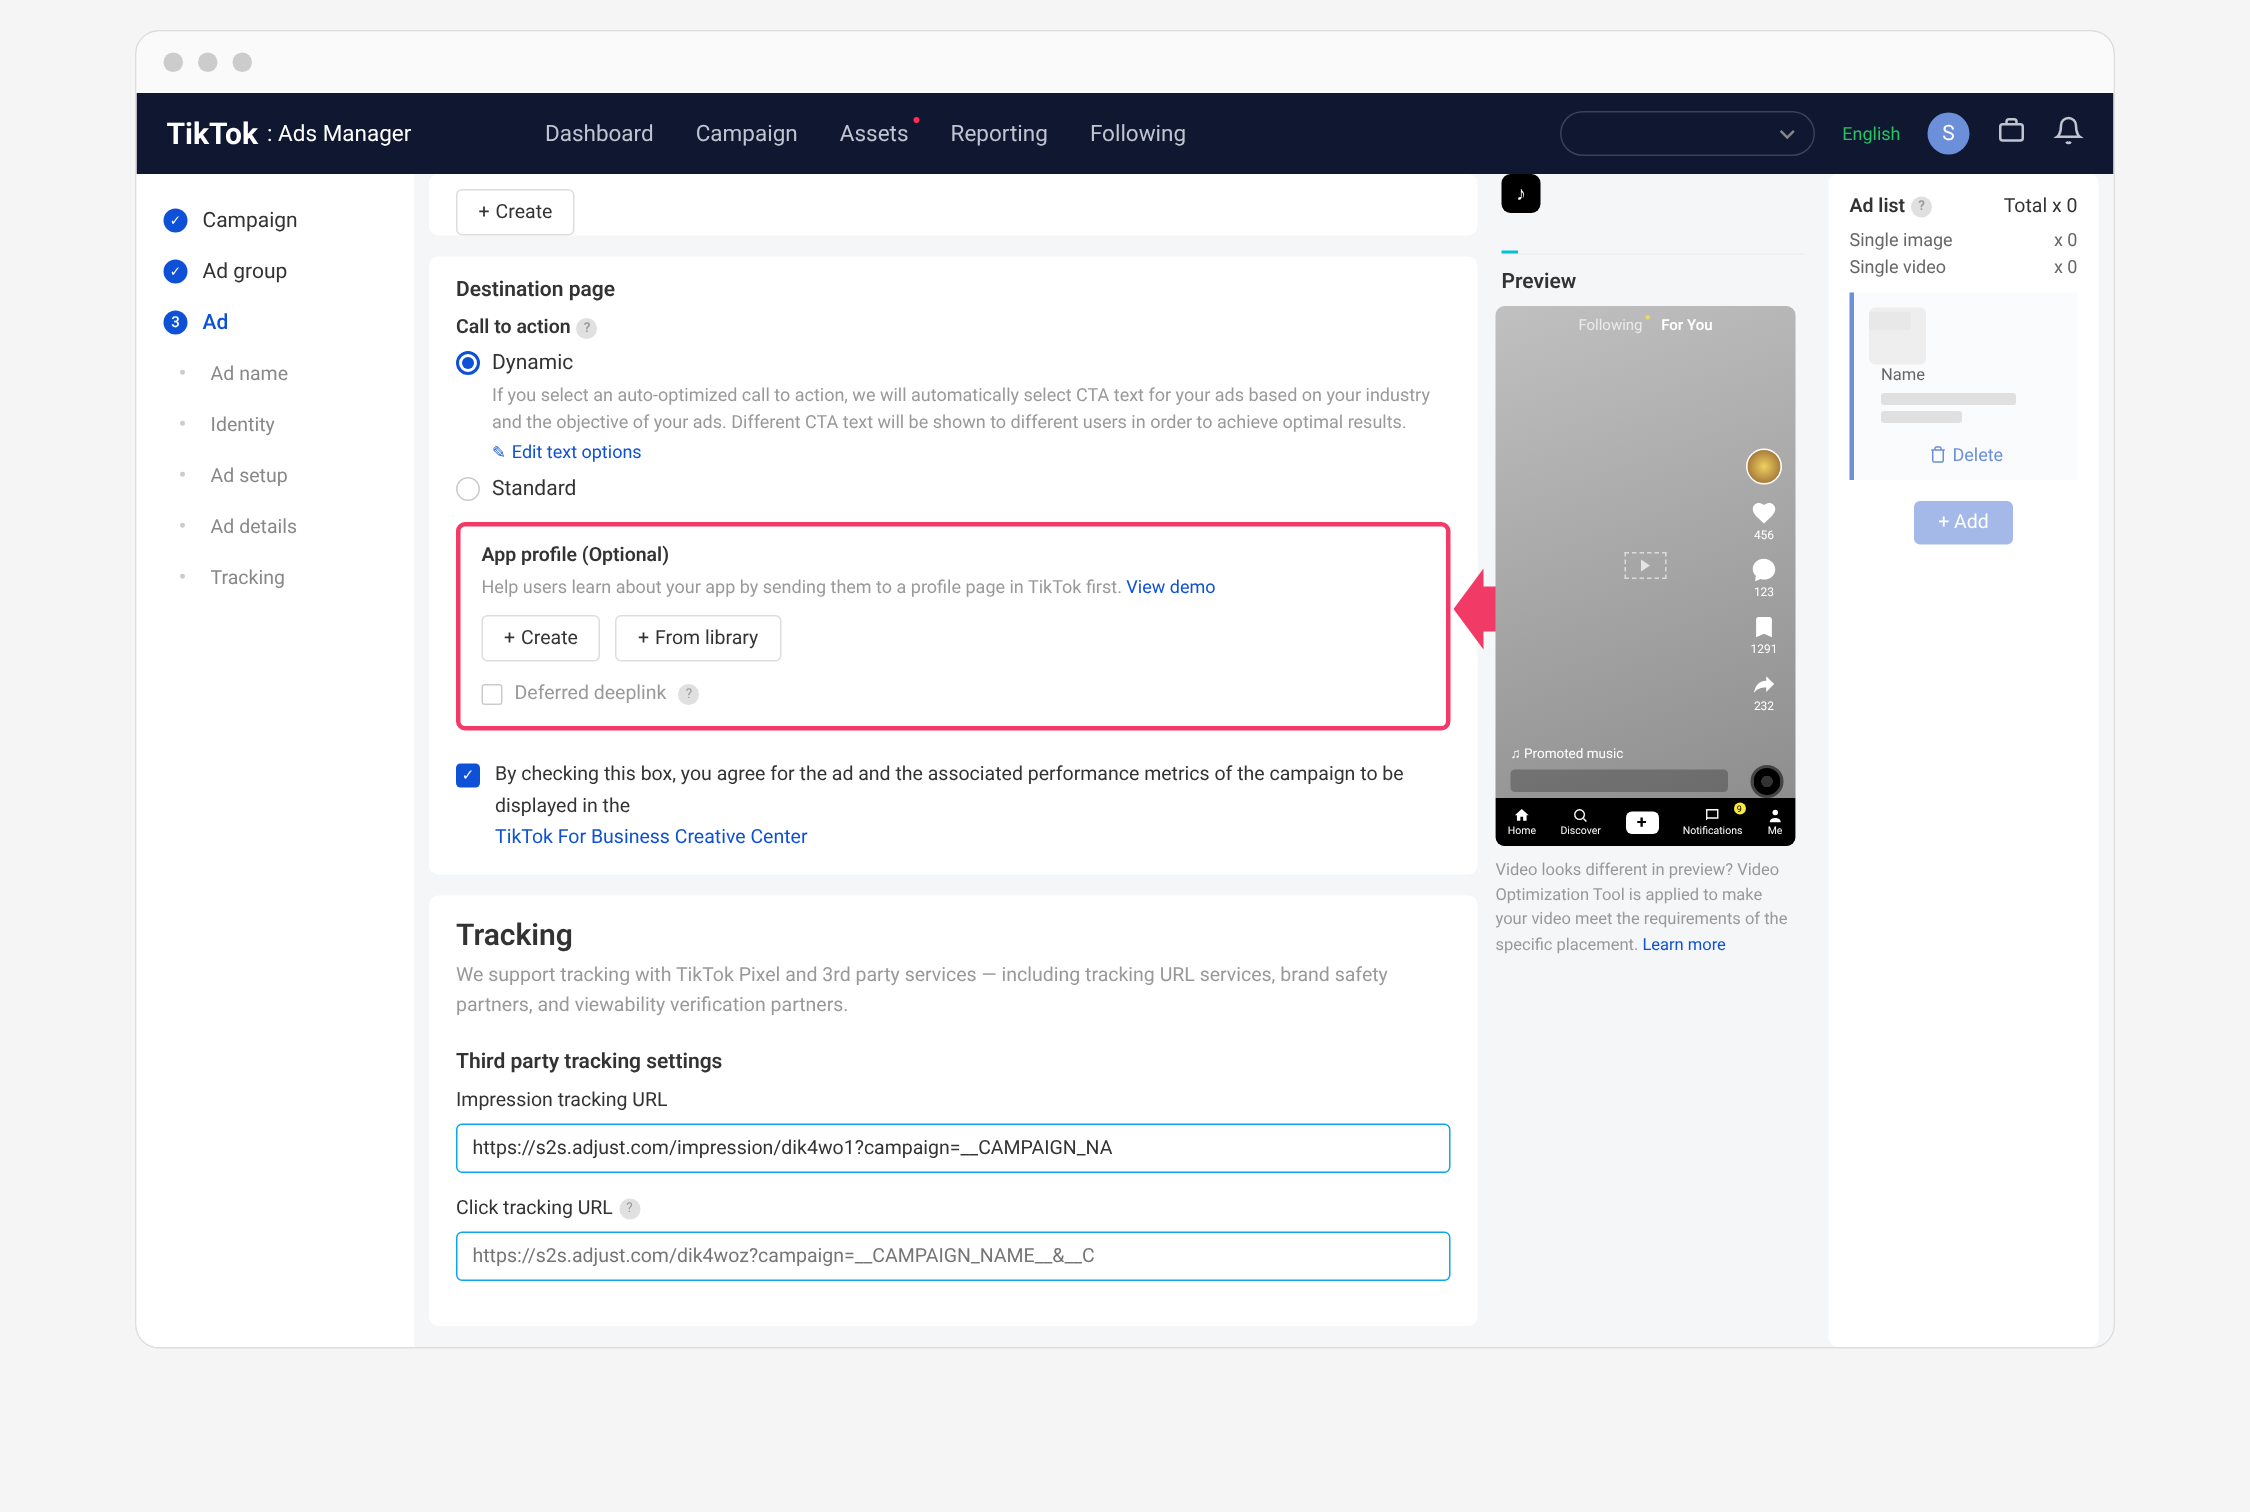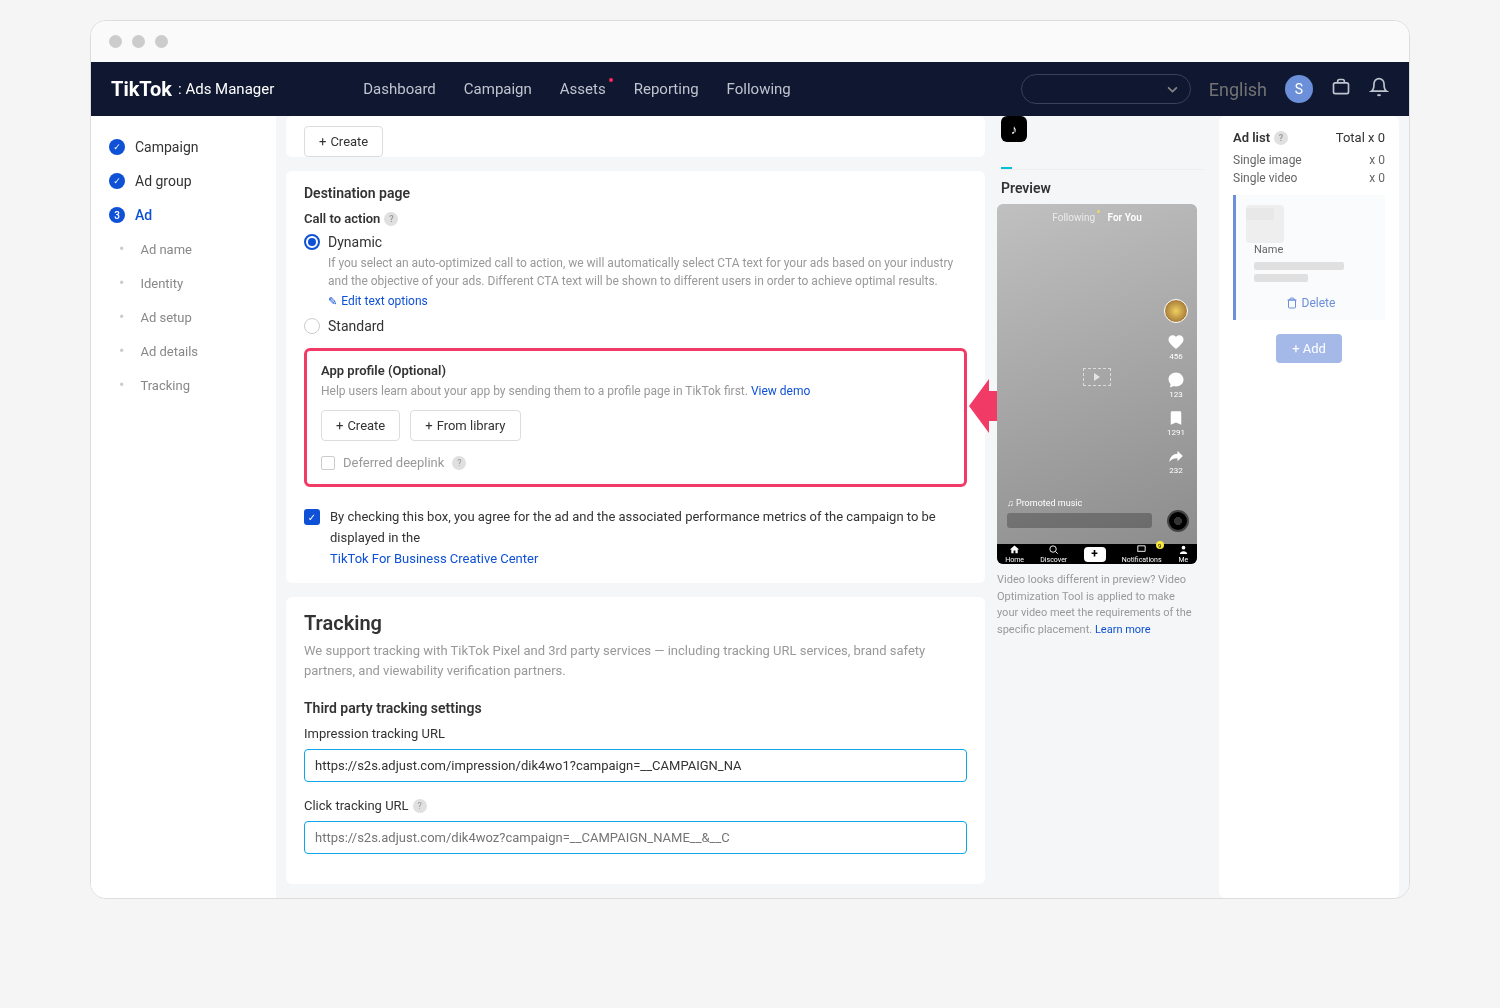--- a/index.html
+++ b/index.html
@@ -10,21 +10,21 @@
     
     .header { background: #0f1830; color: #fff; display: flex; align-items: center; padding: 0 20px; height: 54px; }
     .logo-section { display: flex; align-items: center; gap: 6px; margin-right: 45px; }
     .logo-text { font-weight: 700; font-size: 20px; color: #fff; }
     .logo-sub { font-size: 15px; color: #fff; }
     .nav { display: flex; gap: 28px; margin-left: 44px; }
     .nav-item { color: #c0c4d0; font-size: 15px; cursor: pointer; position: relative; }
     .nav-item.has-dot::after { content: ""; position: absolute; top: -2px; right: -7px; width: 4px; height: 4px; background: #fe2c55; border-radius: 50%; }
     .header-right { margin-left: auto; display: flex; align-items: center; gap: 18px; }
     .header-select { width: 170px; height: 30px; border: 1px solid #3a4158; border-radius: 18px; background: transparent; display: flex; align-items: center; justify-content: flex-end; padding: 0 12px; color: #888; }
-    .header-lang { color: #737373; font-size: 18px; }
+    .header-lang { color: #22c55e; font-size: 12px; }
     .header-avatar { width: 28px; height: 28px; border-radius: 50%; background: #6b8fd8; color: #fff; display: flex; align-items: center; justify-content: center; font-size: 14px; }
     .header-icon { color: #c0c4d0; font-size: 18px; }
     
     .content-wrap { display: flex; background: #f5f6f8; min-height: 760px; }
     
     .sidebar { width: 185px; background: #fff; padding: 14px 0; }
     .side-item { display: flex; align-items: center; gap: 10px; padding: 9px 18px; font-size: 14px; color: #333; cursor: pointer; }
     .side-item.active { color: #0e51d6; font-weight: 500; }
     .side-item.sub { padding-left: 28px; color: #888; font-size: 13px; }
     .side-dot { width: 16px; height: 16px; border-radius: 50%; background: #0e51d6; color: #fff; display: flex; align-items: center; justify-content: center; font-size: 10px; flex-shrink: 0; }
@@ -73,21 +73,21 @@
     .phone-top .foryou { font-weight: 600; }
     .phone-icons { position: absolute; right: 9px; top: 95px; display: flex; flex-direction: column; align-items: center; gap: 10px; color: #fff; font-size: 8px; }
     .phone-avatar { width: 24px; height: 24px; border-radius: 50%; background: radial-gradient(circle, #f0d060, #8b5a2b); border: 1px solid #fff; }
     .phone-icon-item { display: flex; flex-direction: column; align-items: center; gap: 1px; }
     .phone-icon-item svg { width: 18px; height: 18px; fill: #fff; }
     .phone-center-play { position: absolute; top: 48%; left: 50%; transform: translate(-50%, -50%); width: 28px; height: 18px; border: 1px dashed rgba(255,255,255,0.6); display: flex; align-items: center; justify-content: center; }
     .phone-center-play::after { content: ""; border-left: 6px solid rgba(255,255,255,0.7); border-top: 4px solid transparent; border-bottom: 4px solid transparent; }
     .phone-music { position: absolute; bottom: 56px; left: 10px; right: 10px; font-size: 9px; color: #fff; }
     .phone-slider { position: absolute; bottom: 36px; left: 10px; width: 145px; height: 15px; background: rgba(0,0,0,0.25); border-radius: 3px; }
     .phone-disc { position: absolute; bottom: 32px; right: 8px; width: 22px; height: 22px; border-radius: 50%; background: radial-gradient(circle, #333 30%, #000 31%, #000 100%); border: 2px solid #444; }
-    .phone-nav { position: absolute; bottom: 0; left: 0; right: 0; height: 20px; background: #000; display: flex; align-items: center; justify-content: space-around; color: #fff; font-size: 7px; }
+    .phone-nav { position: absolute; bottom: 0; left: 0; right: 0; height: 32px; background: #000; display: flex; align-items: center; justify-content: space-around; color: #fff; font-size: 7px; }
     .phone-nav-item { display: flex; flex-direction: column; align-items: center; gap: 1px; position: relative; }
     .phone-nav-plus { width: 22px; height: 15px; background: #fff; border-radius: 4px; color: #000; display: flex; align-items: center; justify-content: center; font-weight: bold; font-size: 12px; }
     .phone-nav-badge { position: absolute; top: -3px; right: -2px; width: 8px; height: 8px; background: #fce93f; border-radius: 50%; font-size: 6px; color: #000; display: flex; align-items: center; justify-content: center; }
     .preview-note { font-size: 11px; color: #999; line-height: 1.5; margin-top: 8px; width: 200px; }
     
     .adlist-col { width: 180px; background: #fff; border-radius: 6px; padding: 14px; }
     .adlist-head { display: flex; justify-content: space-between; font-size: 13px; color: #333; margin-bottom: 8px; align-items: center;}
     .adlist-head .left { display: flex; align-items: center; gap: 4px; font-weight: 600; }
     .adlist-row { display: flex; justify-content: space-between; font-size: 12px; color: #666; margin: 4px 0; }
     .adlist-card { border-left: 3px solid #6b8fd8; padding: 10px; margin-top: 10px; background: #fafbfc; }

